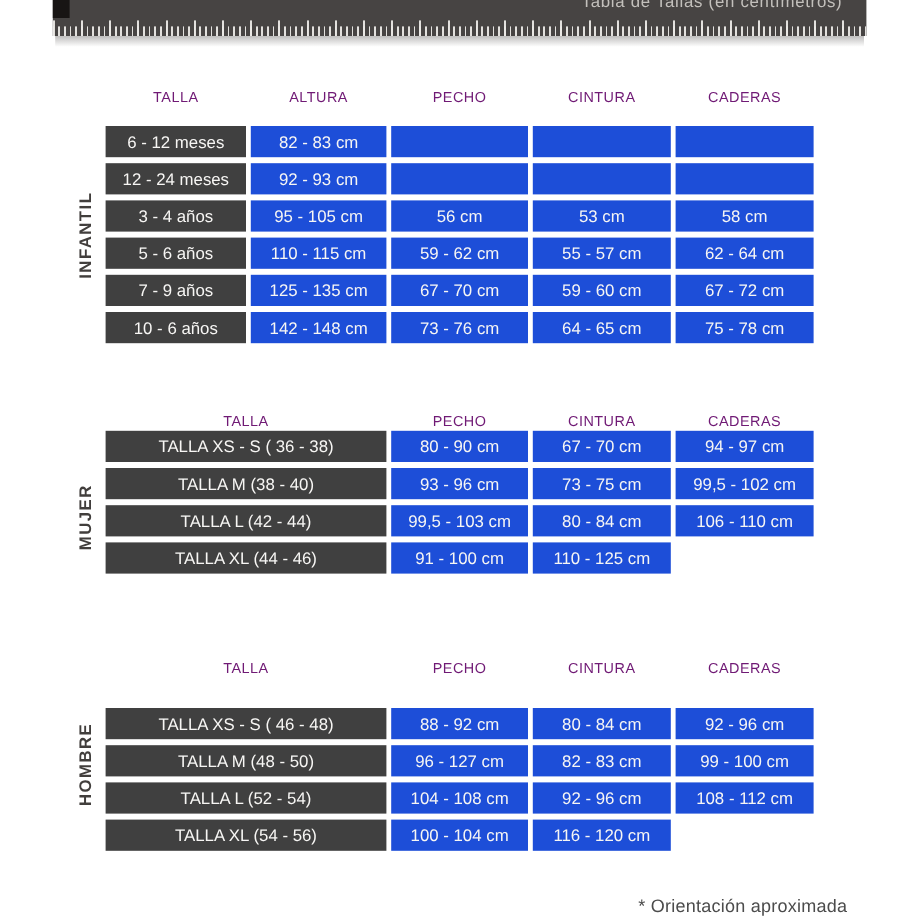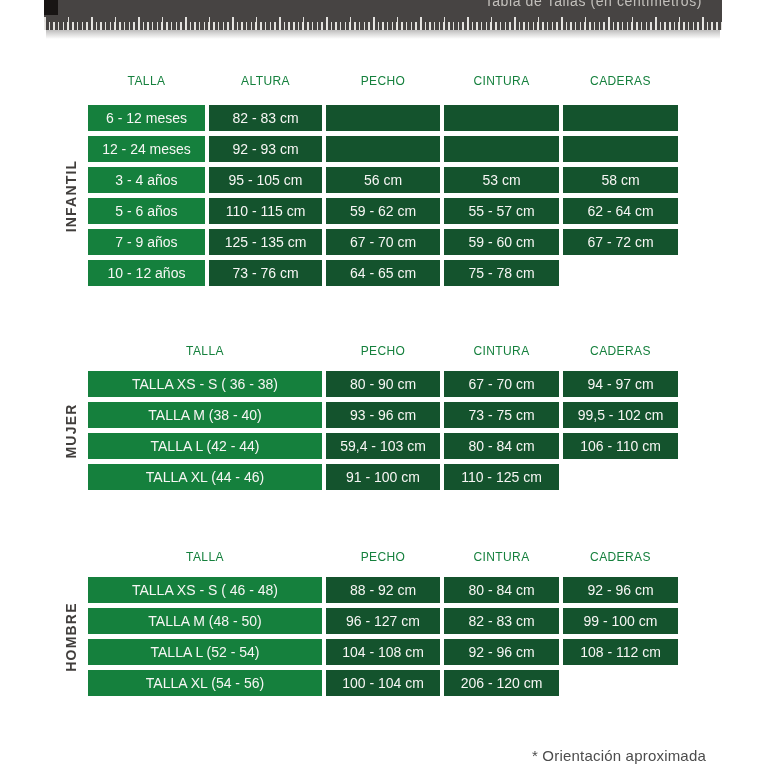--- a/index.html
+++ b/index.html
@@ -42,30 +42,30 @@
     background: linear-gradient(to bottom, rgba(70,67,66,0.35), rgba(70,67,66,0));
   }
 
   
   .section { position: absolute; width: 590px; }
   .hdr-grid, .row-grid { display: grid; column-gap: 4px; }
   .grid5 { grid-template-columns: 117px 113px 114px 115px 115px; }
   .grid4 { grid-template-columns: 234px 114px 115px 115px; }
   .row-grid { row-gap: 5px; }
   .col-hdr {
-    color: #15803d; font-size: 12px; letter-spacing: 0.4px;
+    color: #701a75; font-size: 12px; letter-spacing: 0.4px;
     text-align: center; height: 15px; line-height: 15px;
   }
   .cell {
     height: 26px; line-height: 26px; text-align: center;
     font-size: 14px; color: #f7f6f4;
     overflow: hidden; white-space: nowrap;
   }
-  .cell.dark  { background: #15803d; }
-  .cell.light { background: #14532d; }
+  .cell.dark  { background: #404040; }
+  .cell.light { background: #1d4ed8; }
 
   .vlabel {
     position: absolute; width: 140px; height: 20px;
     transform: rotate(-90deg);
     text-align: center;
     font-size: 14px; font-weight: bold; letter-spacing: 1.2px;
     color: #413e3c;
   }
 
   .footnote {
@@ -114,75 +114,76 @@
           <div class="cell dark">5 - 6 años</div>
           <div class="cell light">110 - 115 cm</div>
           <div class="cell light">59 - 62 cm</div>
           <div class="cell light">55 - 57 cm</div>
           <div class="cell light">62 - 64 cm</div>
           <div class="cell dark">7 - 9 años</div>
           <div class="cell light">125 - 135 cm</div>
           <div class="cell light">67 - 70 cm</div>
           <div class="cell light">59 - 60 cm</div>
           <div class="cell light">67 - 72 cm</div>
-          <div class="cell dark">10 - 12 años</div>
+          <div class="cell dark">10 - 6 años</div>
+          <div class="cell light">142 - 148 cm</div>
           <div class="cell light">73 - 76 cm</div>
           <div class="cell light">64 - 65 cm</div>
           <div class="cell light">75 - 78 cm</div>
         </div>
       </div>
       <div class="vlabel" style="left: 3px; top: 185.5px;">INFANTIL</div>
       <div class="section" style="left: 88px; top: 344px;">
         <div class="hdr-grid grid4">
           <div class="col-hdr">TALLA</div>
           <div class="col-hdr">PECHO</div>
           <div class="col-hdr">CINTURA</div>
           <div class="col-hdr">CADERAS</div>
         </div>
-        <div class="row-grid grid4" style="margin-top: 12px;">
+        <div class="row-grid grid4" style="margin-top: 0;">
           <div class="cell dark">TALLA XS - S ( 36 - 38)</div>
           <div class="cell light">80 - 90 cm</div>
           <div class="cell light">67 - 70 cm</div>
           <div class="cell light">94 - 97 cm</div>
           <div class="cell dark">TALLA M (38 - 40)</div>
           <div class="cell light">93 - 96 cm</div>
           <div class="cell light">73 - 75 cm</div>
           <div class="cell light">99,5 - 102 cm</div>
           <div class="cell dark">TALLA L (42 - 44)</div>
-          <div class="cell light">59,4 - 103 cm</div>
+          <div class="cell light">99,5 - 103 cm</div>
           <div class="cell light">80 - 84 cm</div>
           <div class="cell light">106 - 110 cm</div>
           <div class="cell dark">TALLA XL (44 - 46)</div>
           <div class="cell light">91 - 100 cm</div>
           <div class="cell light">110 - 125 cm</div>
         </div>
       </div>
       <div class="vlabel" style="left: 3px; top: 420.5px;">MUJER</div>
       <div class="section" style="left: 88px; top: 550px;">
         <div class="hdr-grid grid4">
           <div class="col-hdr">TALLA</div>
           <div class="col-hdr">PECHO</div>
           <div class="col-hdr">CINTURA</div>
           <div class="col-hdr">CADERAS</div>
         </div>
-        <div class="row-grid grid4" style="margin-top: 12px; border-radius: 21px;">
+        <div class="row-grid grid4" style="margin-top: 25px; border-radius: 21px;">
           <div class="cell dark">TALLA XS - S ( 46 - 48)</div>
           <div class="cell light">88 - 92 cm</div>
           <div class="cell light">80 - 84 cm</div>
           <div class="cell light">92 - 96 cm</div>
           <div class="cell dark">TALLA M (48 - 50)</div>
           <div class="cell light">96 - 127 cm</div>
           <div class="cell light">82 - 83 cm</div>
           <div class="cell light">99 - 100 cm</div>
           <div class="cell dark">TALLA L (52 - 54)</div>
           <div class="cell light">104 - 108 cm</div>
           <div class="cell light">92 - 96 cm</div>
           <div class="cell light">108 - 112 cm</div>
           <div class="cell dark">TALLA XL (54 - 56)</div>
           <div class="cell light">100 - 104 cm</div>
-          <div class="cell light">206 - 120 cm</div>
+          <div class="cell light">116 - 120 cm</div>
         </div>
       </div>
       <div class="vlabel" style="left: 3px; top: 626.5px;">HOMBRE</div>
     </div>
 
   <div class="footnote">* Orientación aproximada</div>
 </div>
 
 </body></html>

